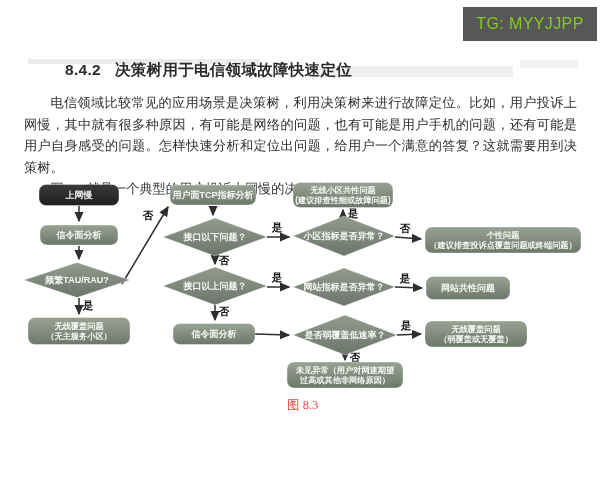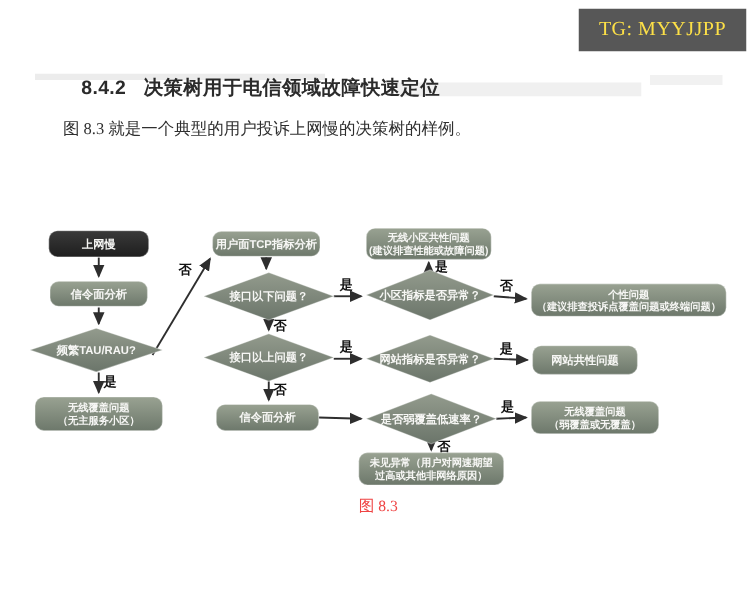--- a/index.html
+++ b/index.html
@@ -1,23 +1,23 @@
 <!DOCTYPE html>
 <html><head>
 <meta charset="utf-8">
 <style>
   html,body{margin:0;padding:0;background:#ffffff;}
   .page{
     position:relative;width:600px;height:480px;background:#ffffff;overflow:hidden;
     font-family:"Liberation Sans",sans-serif;
   }
   .badge{
-    position:absolute;background:#575757;color:#fde047;
+    position:absolute;background:#575757;color:#84cc16;
     display:flex;align-items:center;justify-content:center;
-    font-family:Liberation Serif, serif;letter-spacing:.4px;
+    font-family:Liberation Sans, sans-serif;letter-spacing:.4px;
   }
   .badge-tg{left:463px;top:7px;width:134px;height:34px;font-size:16px;}
   .badge-site{left:6px;top:440px;width:162px;height:32px;font-size:15px;}
   .artifact{position:absolute;background:#dcdcdc;opacity:.55;}
   .a1{left:28px;top:59px;width:232px;height:5px;}
   .a2{left:317px;top:66px;width:196px;height:11px;background:#e4e4e4;}
   .a3{left:520px;top:60px;width:58px;height:8px;background:#e6e6e6;}
   .heading{
     position:absolute;left:25px;top:60px;font-size:15.5px;font-weight:bold;
     color:#2b2b2b;letter-spacing:.3px;white-space:nowrap;margin-left:40px;
@@ -46,20 +46,21 @@
 
   <div class="artifact a1"></div>
   <div class="artifact a2"></div>
   <div class="artifact a3"></div>
 
   <div class="heading">
     <span class="num">8.4.2</span><span>决策树用于电信领域故障快速定位</span>
   </div>
 
   <div class="bodytext">
+    <p>电信领域比较常见的应用场景是决策树，利用决策树来进行故障定位。比如，用户投诉上网慢，其中就有很多种原因，有可能是网络的问题，也有可能是用户手机的问题，还有可能是用户自身感受的问题。怎样快速分析和定位出问题，给用户一个满意的答复？这就需要用到决策树。</p>
     <p>图 8.3 就是一个典型的用户投诉上网慢的决策树的样例。</p>
   </div>
 
   <svg class="figure-svg" viewBox="0 0 600 480">
       <defs>
         <linearGradient id="gStart" x1="0" y1="0" x2="0" y2="1">
           <stop offset="0%" stop-color="#3a3a3a"></stop>
           <stop offset="100%" stop-color="#1e1e1e"></stop>
         </linearGradient>
         <linearGradient id="gBox" x1="0" y1="0" x2="0" y2="1">

